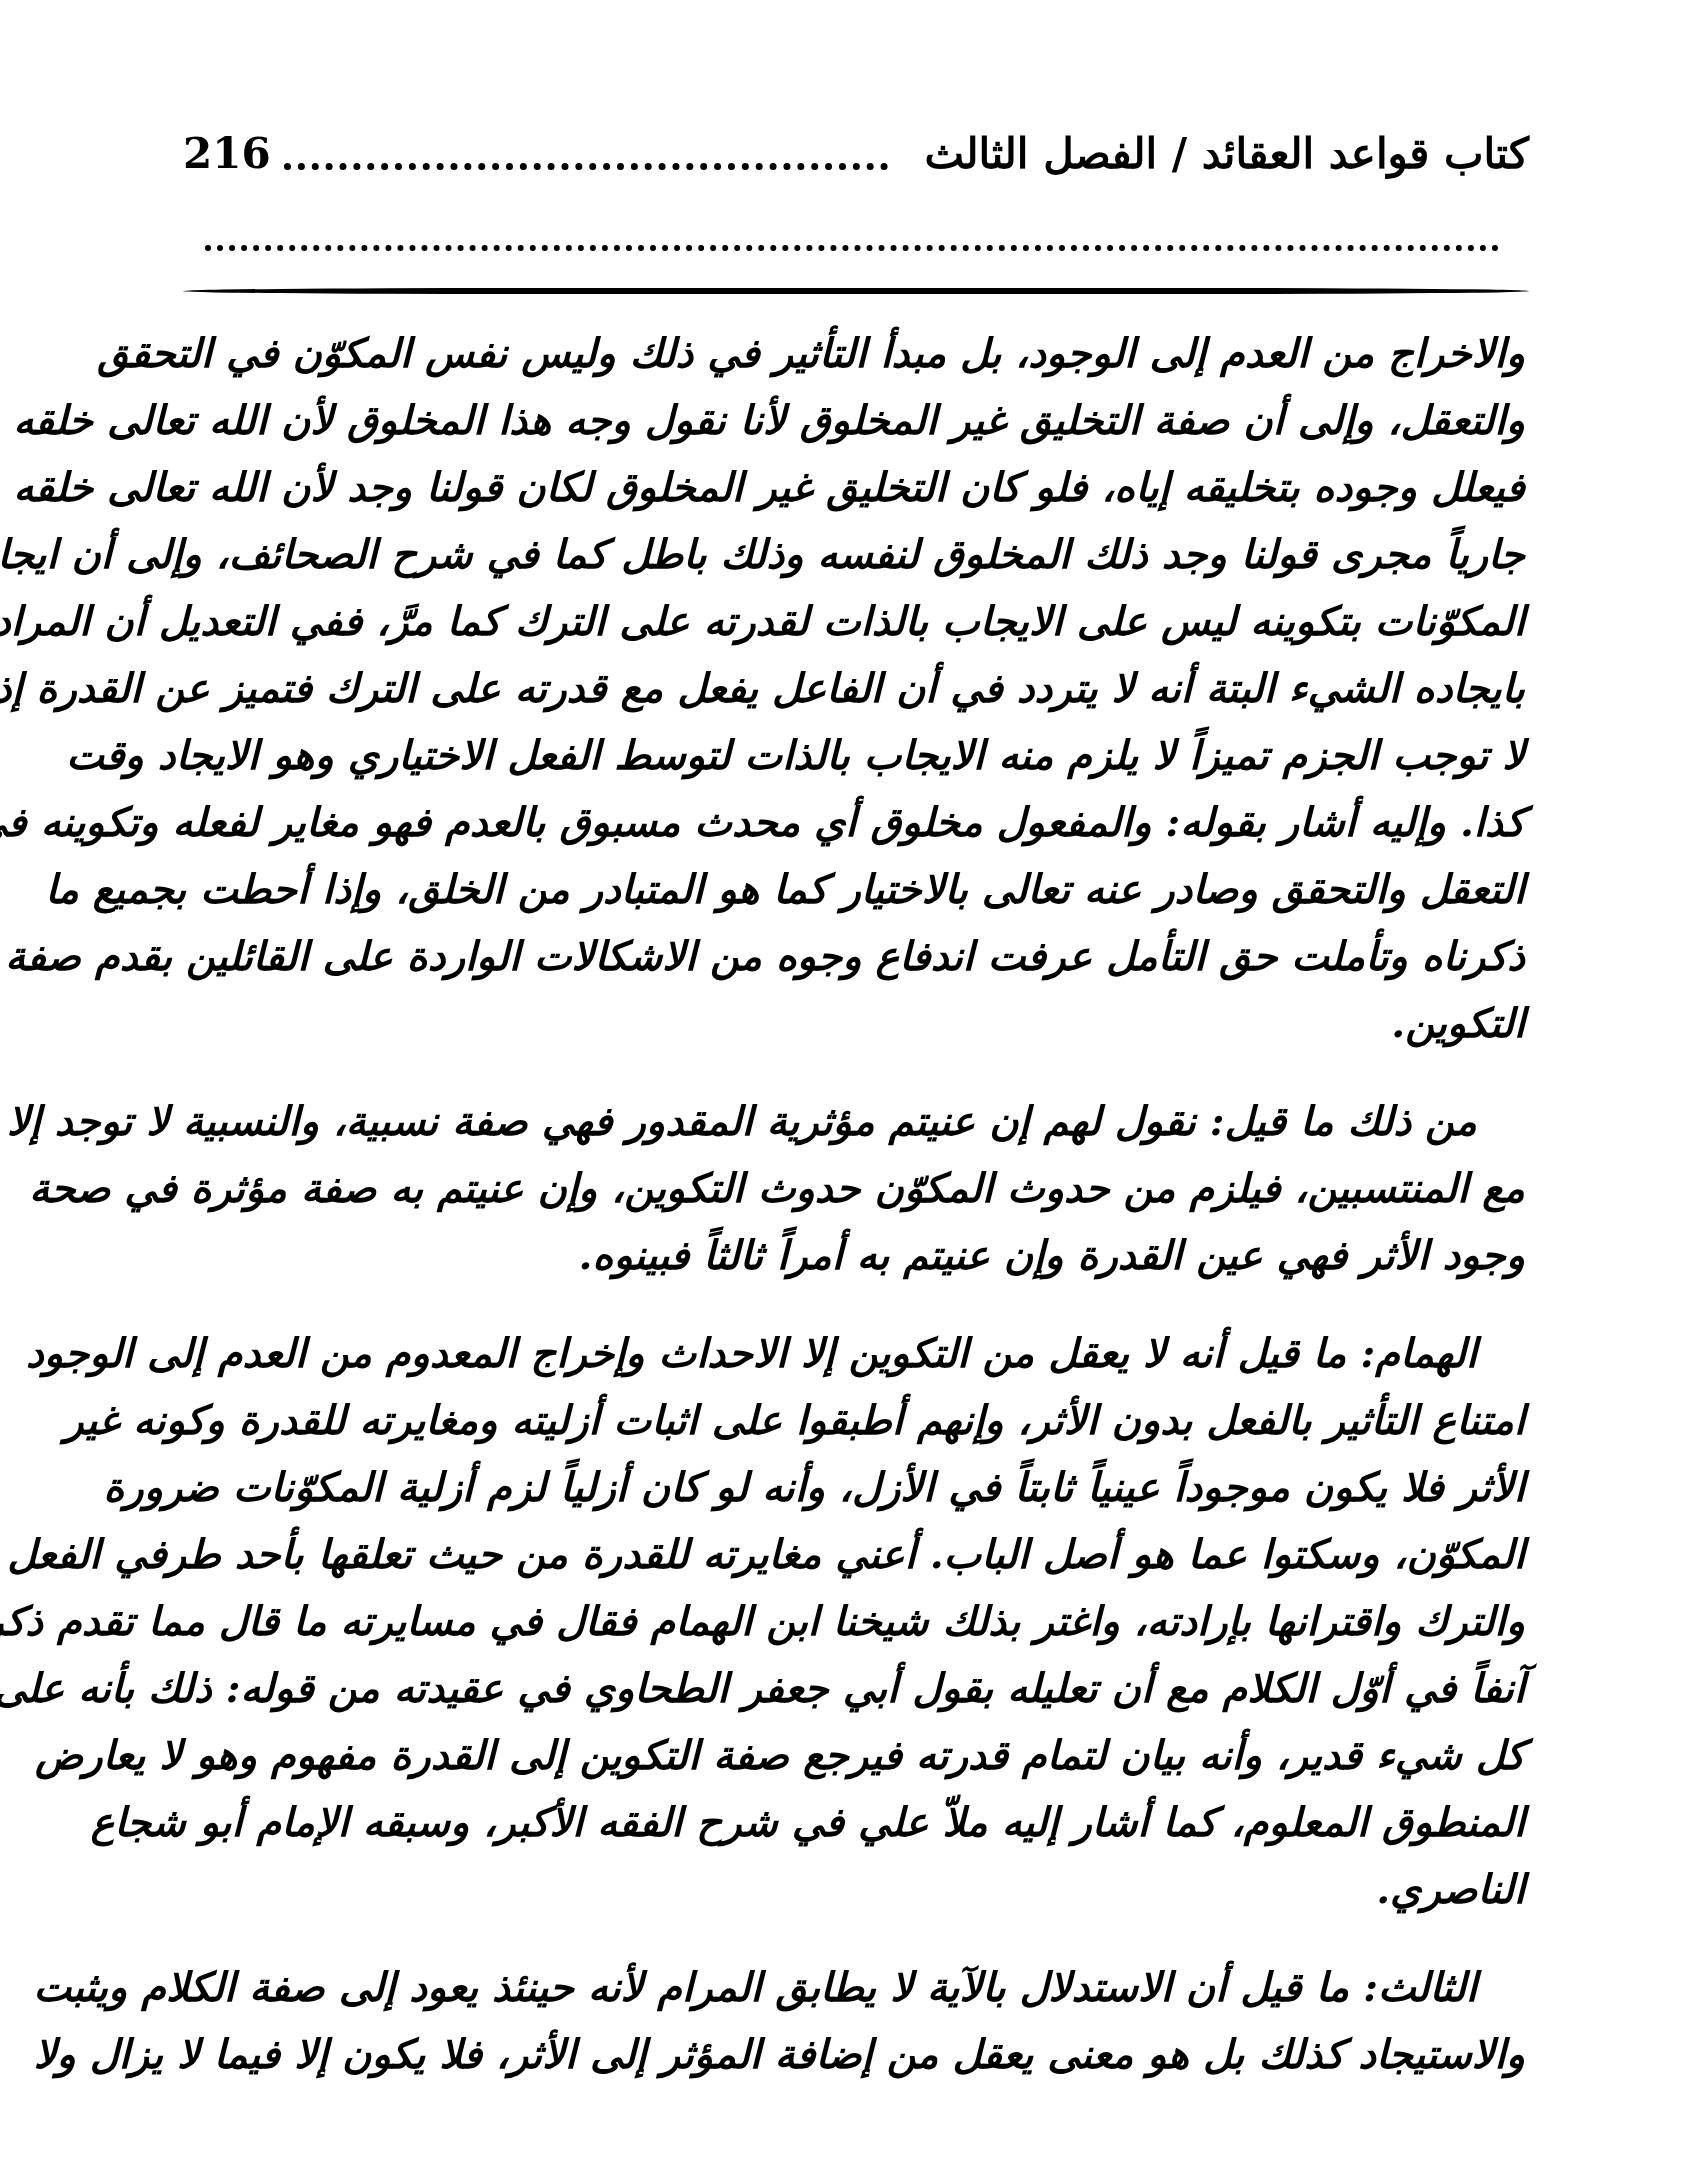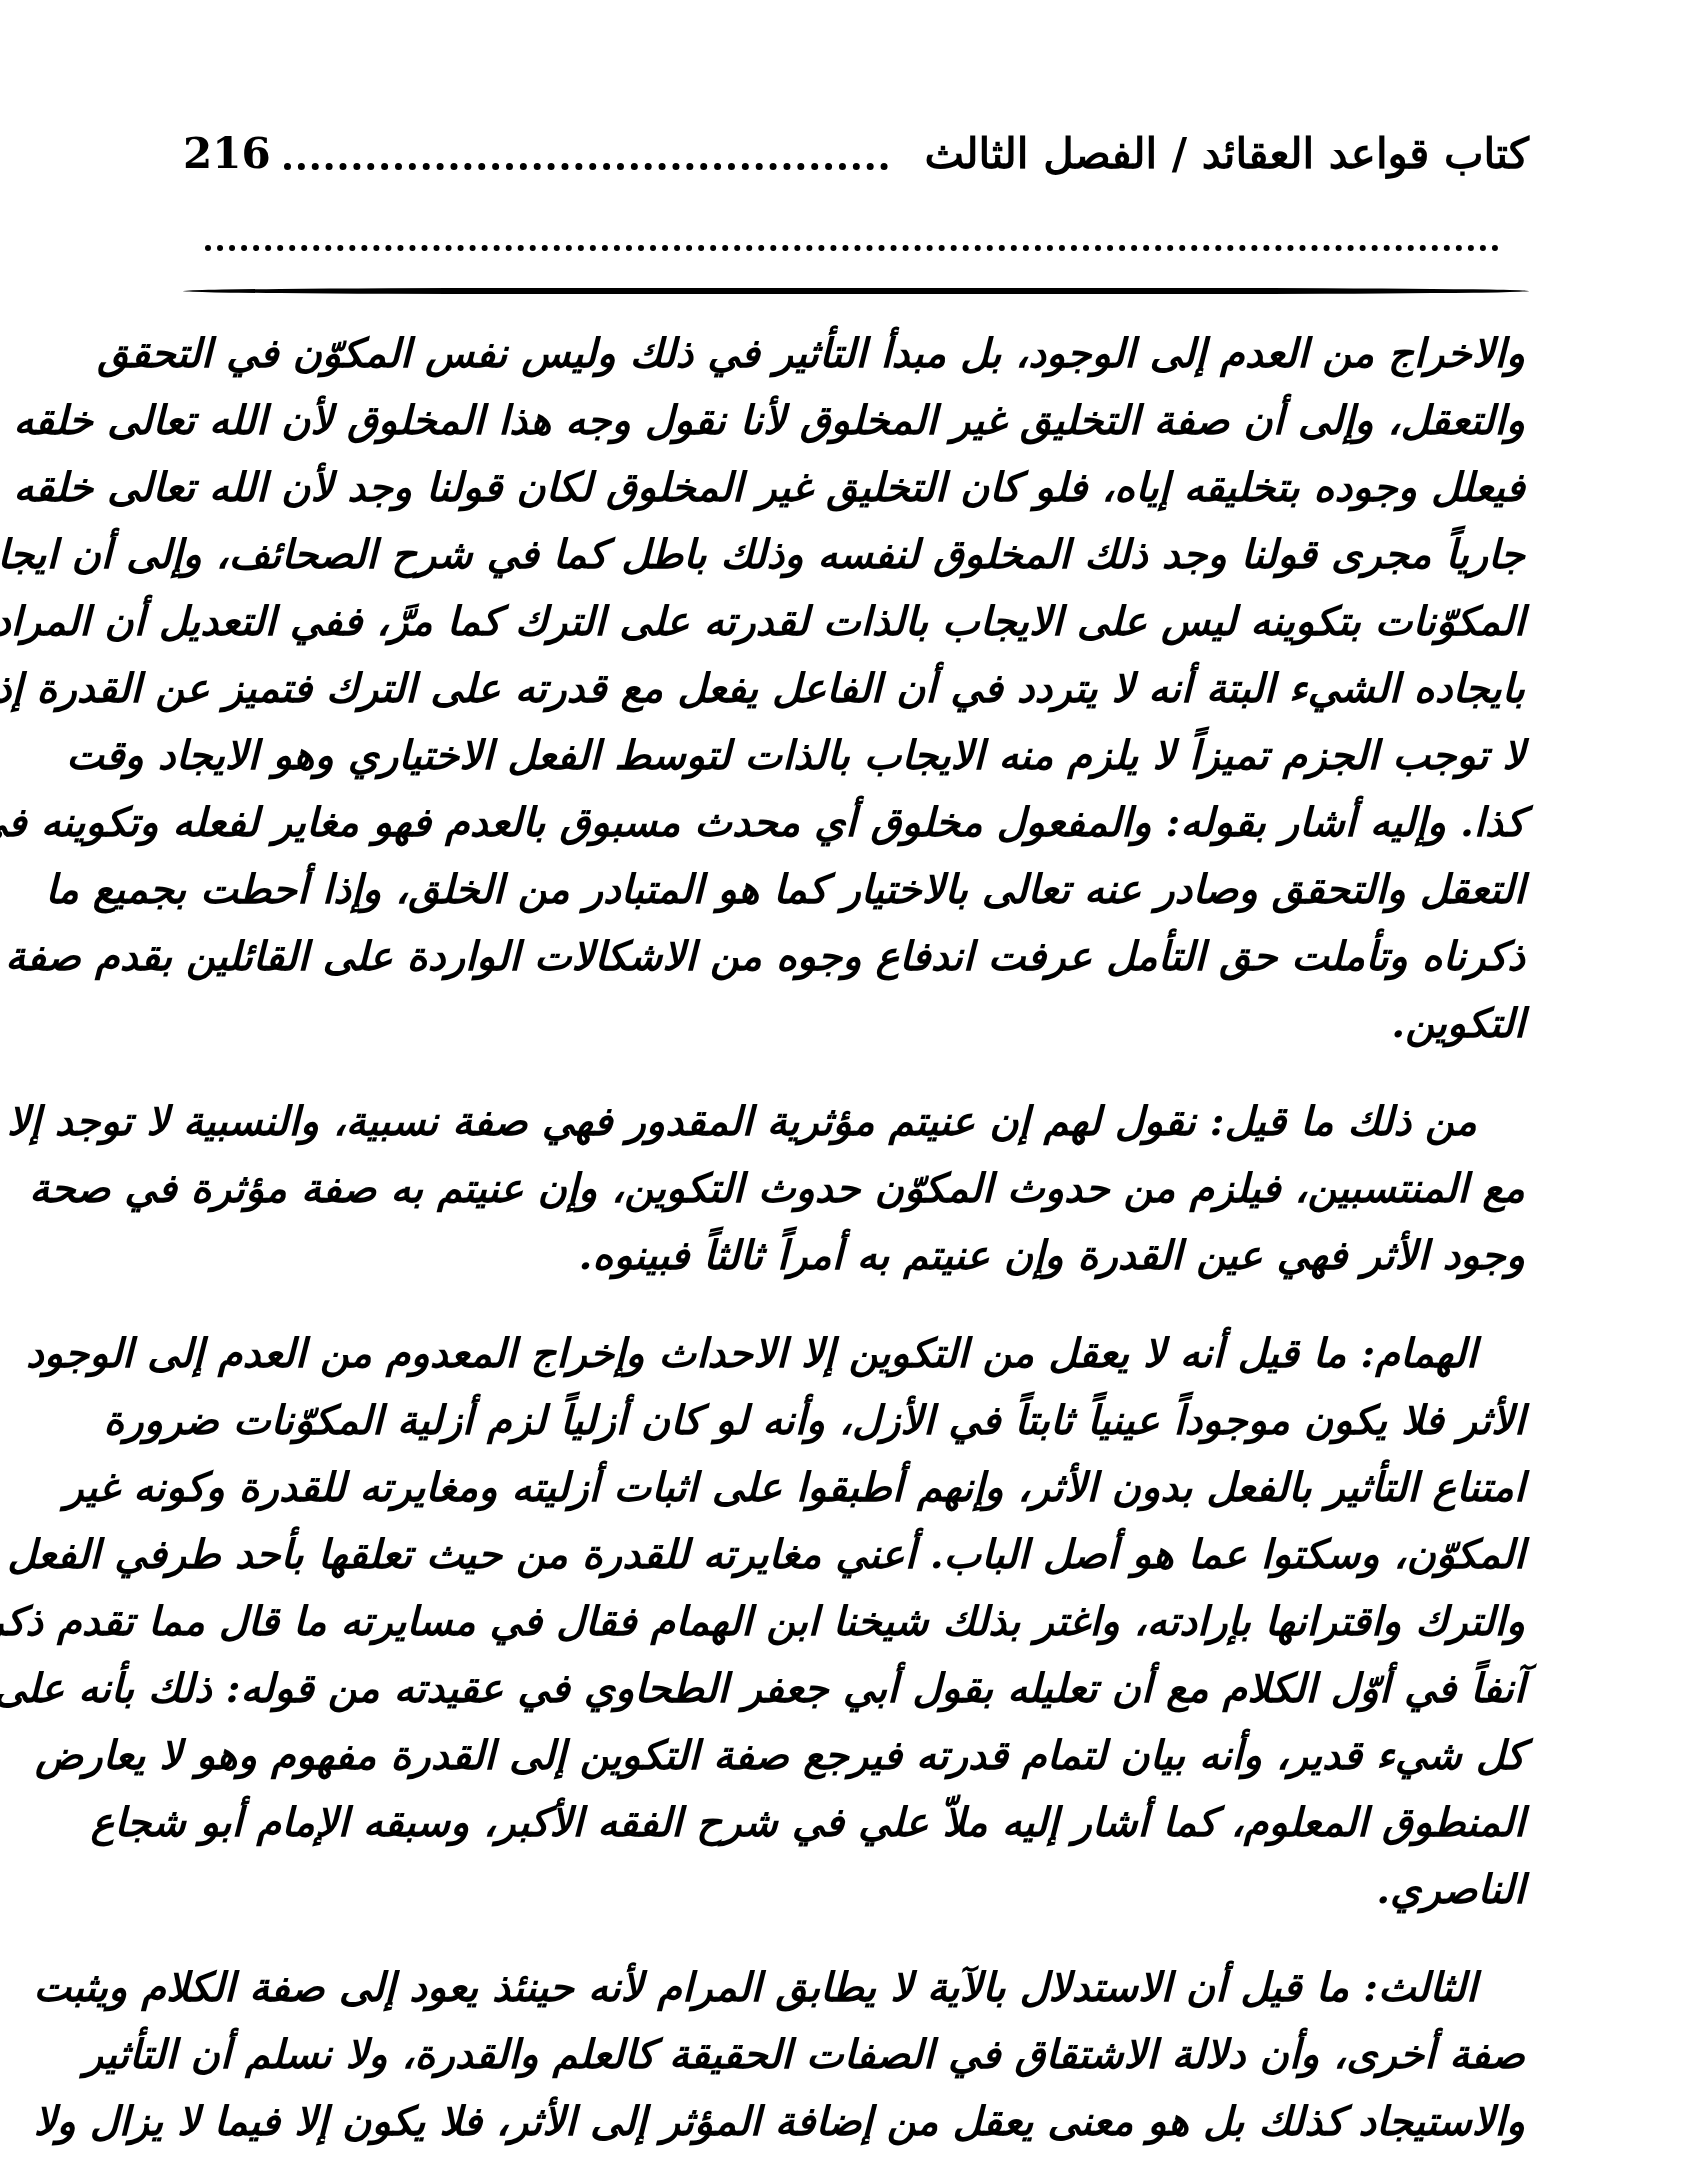--- a/index.html
+++ b/index.html
@@ -45,29 +45,28 @@
         <span class="line"><span>ذكرناه وتأملت حق التأمل عرفت اندفاع وجوه من الاشكالات الواردة على القائلين بقدم صفة</span></span>
         <span class="line last"><span>التكوين.</span></span>
       </div>
       <div class="para indent">
         <span class="line first"><span>من ذلك ما قيل: نقول لهم إن عنيتم مؤثرية المقدور فهي صفة نسبية، والنسبية لا توجد إلا</span></span>
         <span class="line"><span>مع المنتسبين، فيلزم من حدوث المكوّن حدوث التكوين، وإن عنيتم به صفة مؤثرة في صحة</span></span>
         <span class="line last"><span>وجود الأثر فهي عين القدرة وإن عنيتم به أمراً ثالثاً فبينوه.</span></span>
       </div>
       <div class="para indent">
         <span class="line first"><span class="lead">الهمام:</span> <span>ما قيل أنه لا يعقل من التكوين إلا الاحداث وإخراج المعدوم من العدم إلى الوجود</span></span>
+        <span class="line"><span>امتناع التأثير بالفعل بدون الأثر، وإنهم أطبقوا على اثبات أزليته ومغايرته للقدرة وكونه غير</span></span>
         <span class="line"><span>الأثر فلا يكون موجوداً عينياً ثابتاً في الأزل، وأنه لو كان أزلياً لزم أزلية المكوّنات ضرورة</span></span>
-        <span class="line"><span>امتناع التأثير بالفعل بدون الأثر، وإنهم أطبقوا على اثبات أزليته ومغايرته للقدرة وكونه غير</span></span>
         <span class="line"><span>المكوّن، وسكتوا عما هو أصل الباب. أعني مغايرته للقدرة من حيث تعلقها بأحد طرفي الفعل</span></span>
         <span class="line"><span>والترك واقترانها بإرادته، واغتر بذلك شيخنا ابن الهمام فقال في مسايرته ما قال مما تقدم ذكره</span></span>
         <span class="line"><span>آنفاً في أوّل الكلام مع أن تعليله بقول أبي جعفر الطحاوي في عقيدته من قوله: ذلك بأنه على</span></span>
         <span class="line"><span>كل شيء قدير، وأنه بيان لتمام قدرته فيرجع صفة التكوين إلى القدرة مفهوم وهو لا يعارض</span></span>
         <span class="line"><span>المنطوق المعلوم، كما أشار إليه ملاّ علي في شرح الفقه الأكبر، وسبقه الإمام أبو شجاع</span></span>
         <span class="line last"><span>الناصري.</span></span>
       </div>
       <div class="para indent">
         <span class="line first"><span class="lead">الثالث:</span> <span>ما قيل أن الاستدلال بالآية لا يطابق المرام لأنه حينئذ يعود إلى صفة الكلام ويثبت</span></span>
-        <span class="line"><span>صفة أخرى، وأن دلالة الاشتقاق في الصفات الحقيقة كالعلم والقدرة، ولا نسلم أن التأثير</span></span>
         <span class="line"><span>والاستيجاد كذلك بل هو معنى يعقل من إضافة المؤثر إلى الأثر، فلا يكون إلا فيما لا يزال ولا</span></span>
       </div>
     </div>
 </div>
 
 
 </body></html>

